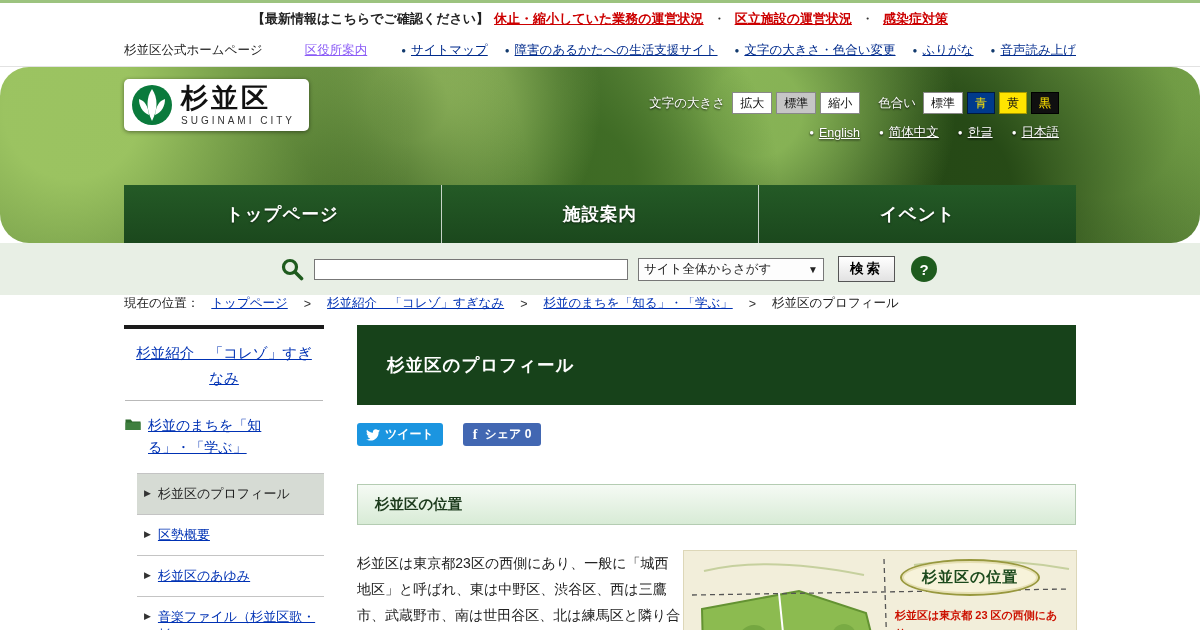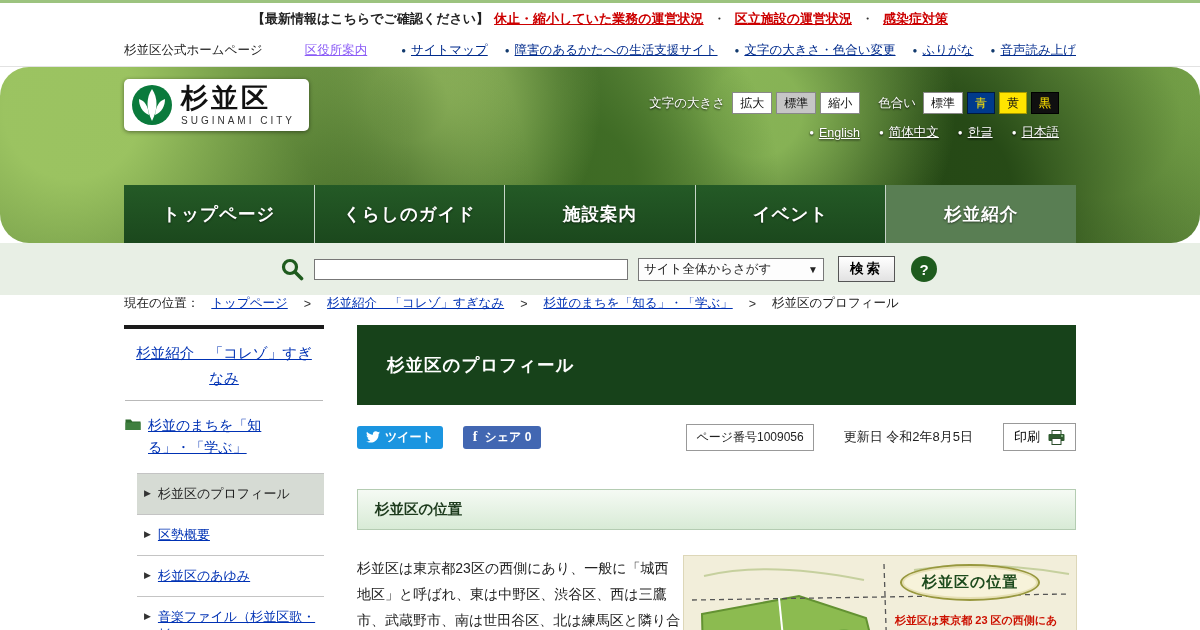--- a/index.html
+++ b/index.html
@@ -258,24 +258,22 @@
           </a>
         <a class="lang">
             <span class="blt">●</span>
             <span class="lbl">日本語</span>
           </a>
       </div>
     </div>
   </div>
   <nav class="mainnav">
     <a class="nav-item">トップページ</a>
-    <a class="nav-item">くらしのガイド</a>
     <a class="nav-item">施設案内</a>
     <a class="nav-item">イベント</a>
-    <a class="nav-item active">杉並紹介</a>
   </nav>
 </div>
 
 <div class="searchbar">
   <div class="container search-inner">
     <svg class="search-icon" width="24" height="24" viewBox="0 0 24 24">
       <circle cx="10" cy="10" r="6.5" fill="none" stroke="#1e5b1e" stroke-width="3.2"></circle>
       <line x1="15" y1="15" x2="21.5" y2="21.5" stroke="#1e5b1e" stroke-width="3.6" stroke-linecap="round"></line>
     </svg>
     <input class="search-input" type="text" value="" style="">
@@ -339,33 +337,20 @@
       <a class="tw">
         <svg width="14" height="12" viewBox="0 0 24 20">
           <path fill="#fff" d="M24 2.3c-.9.4-1.8.7-2.8.8 1-.6 1.8-1.6 2.2-2.7-1 .6-2 1-3.1 1.2C19.4.6 18.1 0 16.7 0c-2.7 0-4.9 2.2-4.9 4.9 0 .4 0 .8.1 1.1C7.7 5.8 4.1 3.9 1.7 1 1.2 1.7 1 2.6 1 3.5c0 1.7.9 3.2 2.2 4.1-.8 0-1.6-.2-2.2-.6v.1c0 2.4 1.7 4.4 3.9 4.8-.4.1-.8.2-1.3.2-.3 0-.6 0-.9-.1.6 2 2.4 3.4 4.6 3.4-1.7 1.3-3.8 2.1-6.1 2.1-.4 0-.8 0-1.2-.1 2.2 1.4 4.8 2.2 7.6 2.2 9.1 0 14-7.5 14-14v-.6c1-.7 1.8-1.6 2.4-2.6z"></path>
         </svg>
         <span>ツイート</span>
       </a>
       <a class="fb">
         <span class="fbf">f</span>
         <span>シェア 0</span>
       </a>
-      <div class="meta">
-        <span class="pageno">ページ番号1009056</span>
-        <span class="updated">更新日 令和2年8月5日</span>
-        <button class="print">
-          <span>印刷</span>
-          <svg width="17" height="15" viewBox="0 0 17 15">
-            <rect x="4" y="0.5" width="9" height="4" fill="#fff" stroke="#2a4a2a"></rect>
-            <rect x="0.5" y="4" width="16" height="7" rx="1" fill="#2e5a2e"></rect>
-            <rect x="4" y="8.5" width="9" height="6" fill="#fff" stroke="#2a4a2a"></rect>
-            <circle cx="14" cy="6" r="0.9" fill="#9fd39f"></circle>
-          </svg>
-        </button>
-      </div>
     </div>
 
     <div class="section-h">杉並区の位置</div>
 
     <div class="body-row">
       <p class="body-text">杉並区は東京都23区の西側にあり、一般に「城西地区」と呼ばれ、東は中野区、渋谷区、西は三鷹市、武蔵野市、南は世田谷区、北は練馬区と隣り合っています。</p>
       <div class="map">
         <svg width="392" height="200" viewBox="0 0 392 200">
           <rect width="392" height="200" fill="#f2eeda"></rect>
           <path d="M20 20 C70 8 130 14 180 24" fill="none" stroke="#c6d09e" stroke-width="2"></path>

